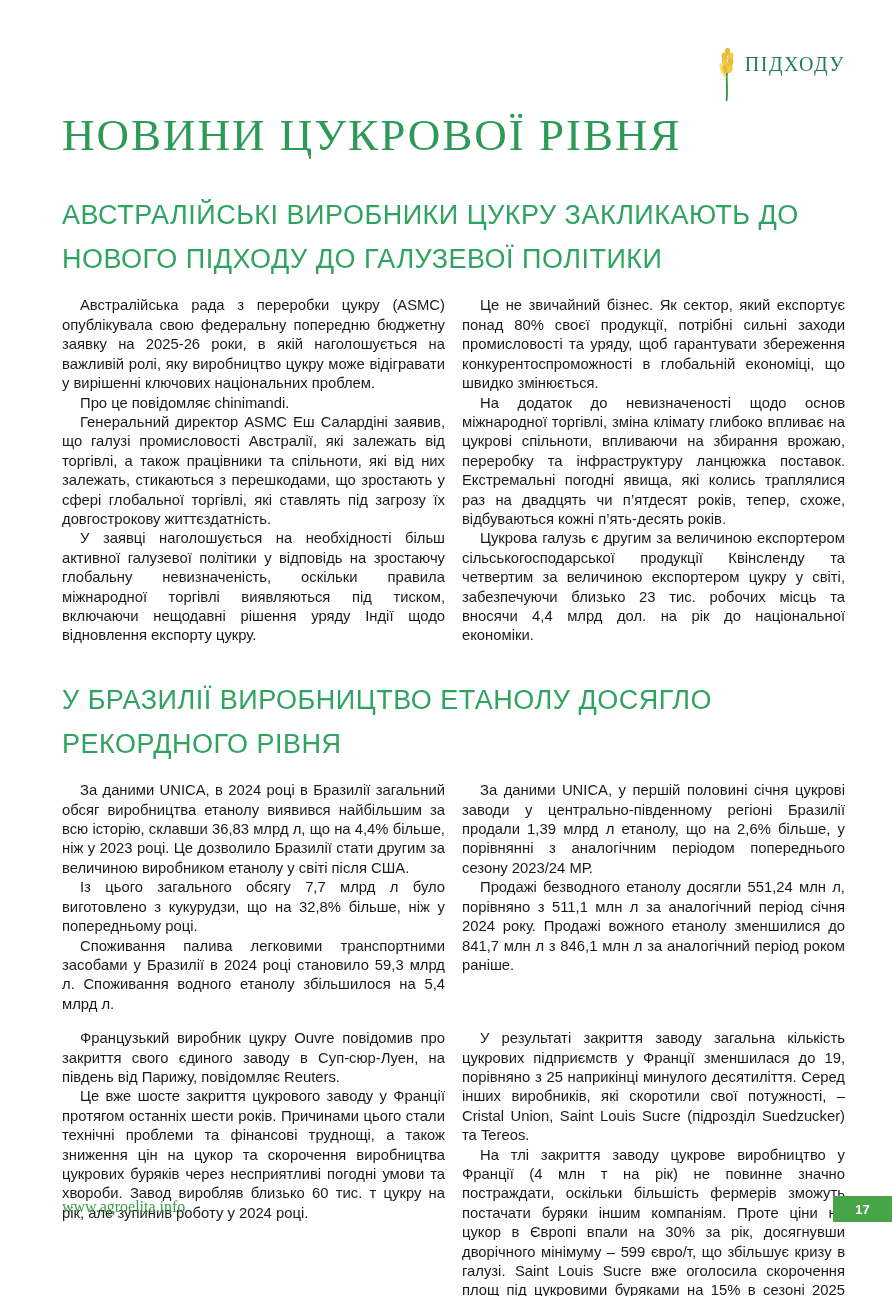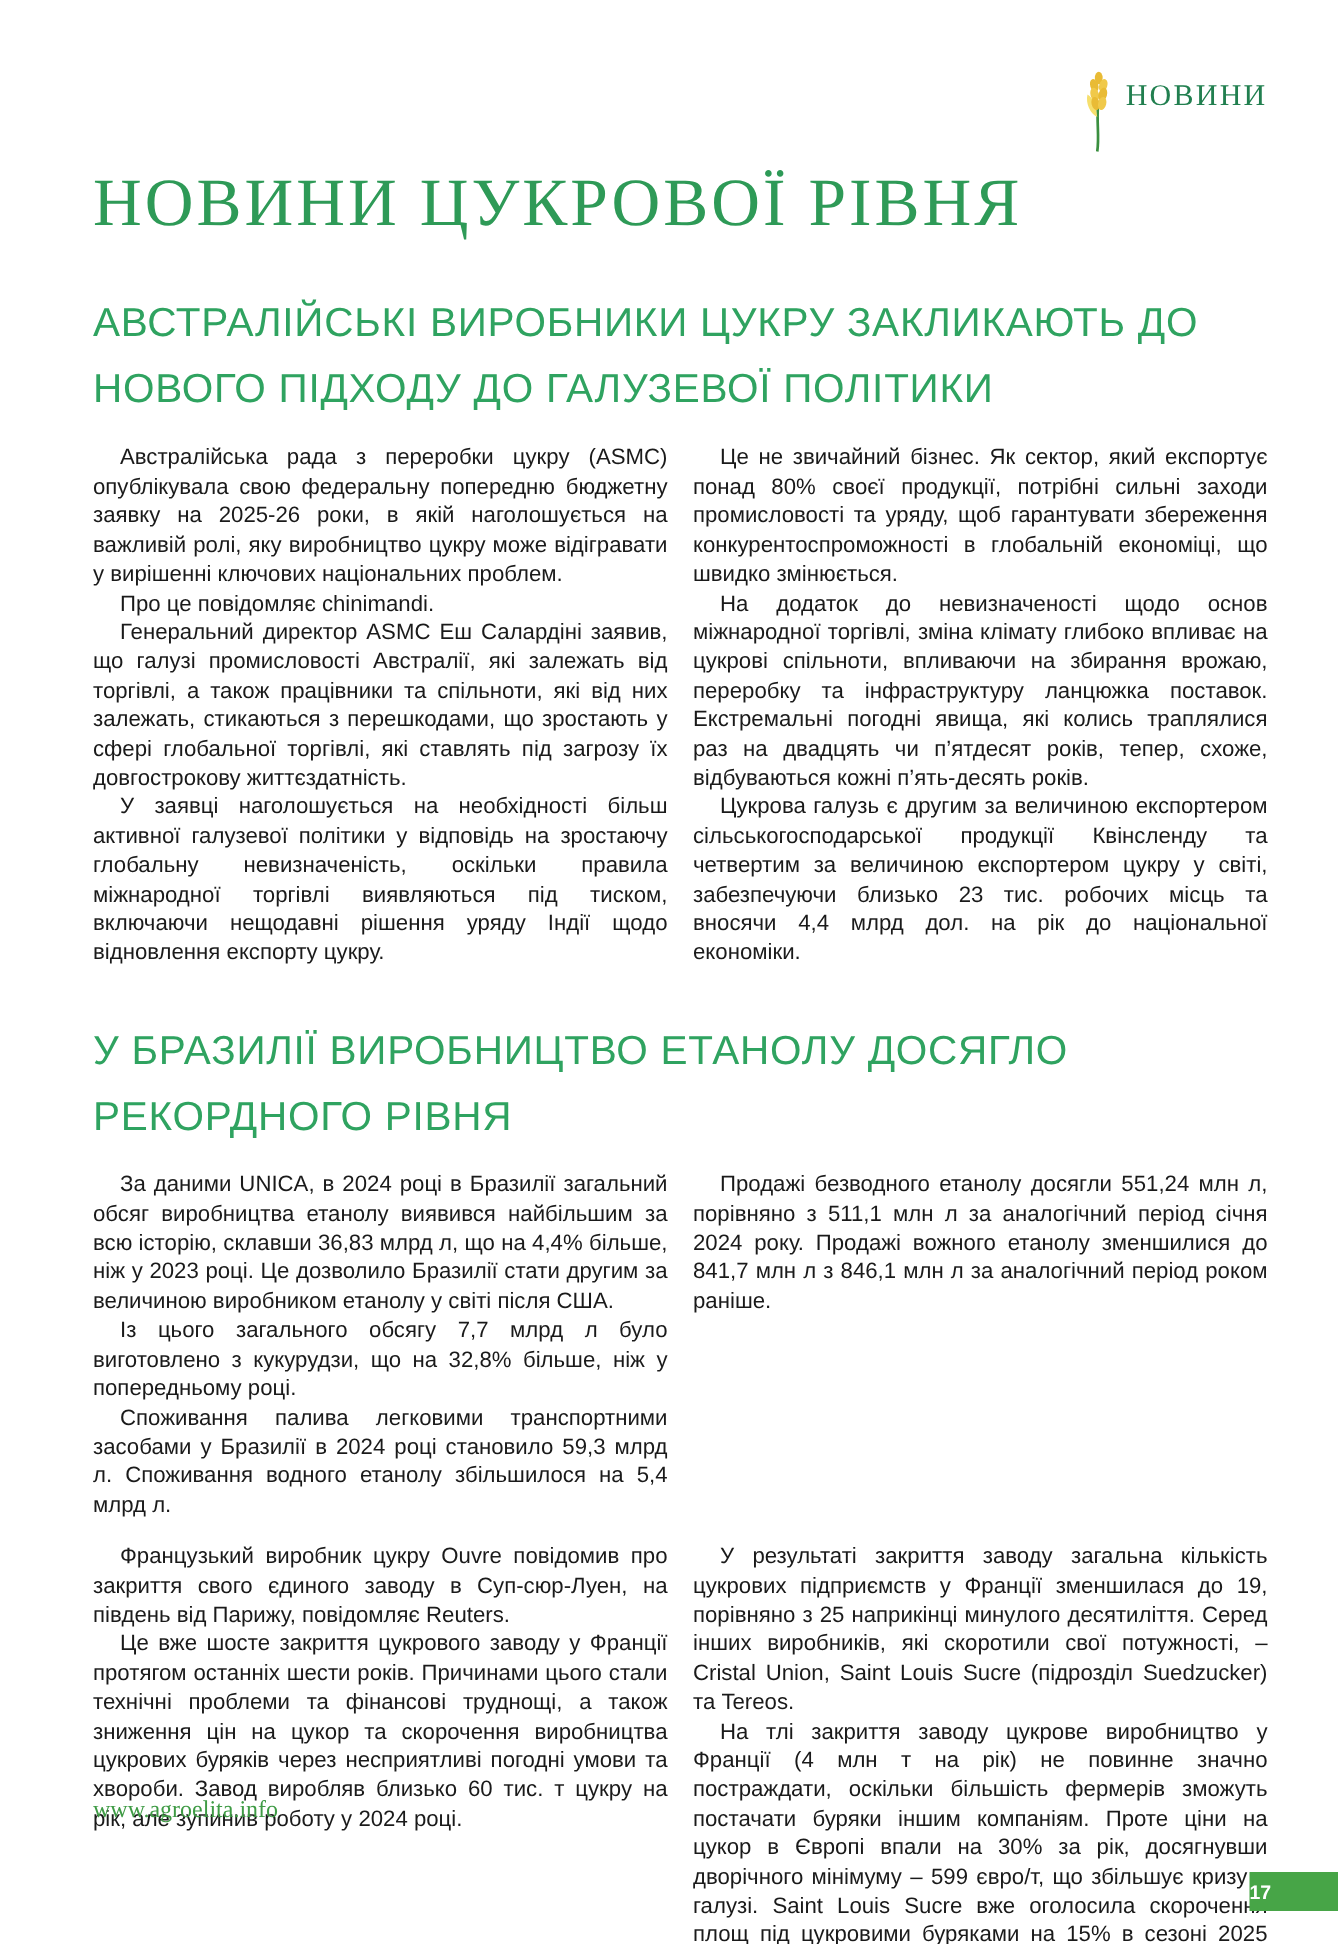--- a/index.html
+++ b/index.html
@@ -66,47 +66,47 @@
   }
   
   .site-link{
     position:absolute;left:62px;top:1198px;
     font-family:"Liberation Serif",serif;
     font-size:16px;
     color:var(--link-green);
     text-decoration:none;
   }
   .page-badge{
-    position:absolute;right:0;top:1248px;
+    position:absolute;right:0;top:1196px;
     width:59px;height:26px;
     background:var(--badge-green);
     color:#ffffff;
     font-size:13px;font-weight:bold;
-    display:flex;align-items:center;
+    display:flex;align-items:center;justify-content:center;
   }
 </style>
 </head>
 <body>
 
 <div class="page">
   <div class="content">
 
     <header class="brand">
       <svg class="wheat" width="24" height="56" viewBox="0 0 24 56" aria-hidden="true">
         <path d="M13 24 C 12 34, 14 44, 12.5 54" stroke="#3a8f3f" stroke-width="1.8" fill="none"></path>
         <path d="M6 16 C 4.5 22, 8 29, 12.5 31 C 11.5 24, 10 18, 6 16 Z" fill="#f6df6d"></path>
         <ellipse cx="13.5" cy="5" rx="2.6" ry="4.2" fill="#e9bb35"></ellipse>
         <ellipse cx="10.5" cy="10" rx="2.7" ry="4.4" transform="rotate(-18 10.5 10)" fill="#e9bb35"></ellipse>
         <ellipse cx="16.5" cy="10" rx="2.7" ry="4.4" transform="rotate(18 16.5 10)" fill="#f0c94a"></ellipse>
         <ellipse cx="10.8" cy="16" rx="2.8" ry="4.6" transform="rotate(-16 10.8 16)" fill="#f0c94a"></ellipse>
         <ellipse cx="16.2" cy="16" rx="2.8" ry="4.6" transform="rotate(16 16.2 16)" fill="#e9bb35"></ellipse>
         <ellipse cx="11.4" cy="22" rx="2.7" ry="4.4" transform="rotate(-14 11.4 22)" fill="#e9bb35"></ellipse>
         <ellipse cx="15.8" cy="22" rx="2.7" ry="4.4" transform="rotate(14 15.8 22)" fill="#f0c94a"></ellipse>
       </svg>
-      <span class="brand-label">НОВИНИ</span>
+      <span class="brand-label">ПІДХОДУ</span>
     </header>
 
     <h1 class="page-title">НОВИНИ ЦУКРОВОЇ РІВНЯ</h1>
 
     <section class="article">
       <h2 class="article-heading">АВСТРАЛІЙСЬКІ ВИРОБНИКИ ЦУКРУ ЗАКЛИКАЮТЬ ДО НОВОГО ПІДХОДУ ДО ГАЛУЗЕВОЇ ПОЛІТИКИ</h2>
       <div class="cols">
         <div class="col">
           <p>Австралійська рада з переробки цукру (ASMC) опублікувала свою федеральну попередню бюджетну заявку на 2025-26 роки, в якій наголошується на важливій ролі, яку виробництво цукру може відігравати у вирішенні ключових національних проблем.</p>
           <p>Про це повідомляє chinimandi.</p>
@@ -123,20 +123,21 @@
 
     <section class="article">
       <h2 class="article-heading">У БРАЗИЛІЇ ВИРОБНИЦТВО ЕТАНОЛУ ДОСЯГЛО РЕКОРДНОГО РІВНЯ</h2>
       <div class="cols">
         <div class="col">
           <p>За даними UNICA, в 2024 році в Бразилії загальний обсяг виробництва етанолу виявився найбільшим за всю історію, склавши 36,83 млрд л, що на 4,4% більше, ніж у 2023 році. Це дозволило Бразилії стати другим за величиною виробником етанолу у світі після США.</p>
           <p>Із цього загального обсягу 7,7 млрд л було виготовлено з кукурудзи, що на 32,8% більше, ніж у попередньому році.</p>
           <p>Споживання палива легковими транспортними засобами у Бразилії в 2024 році становило 59,3 млрд л. Споживання водного етанолу збільшилося на 5,4 млрд л.</p>
         </div>
         <div class="col">
+          <p>За даними UNICA, у першій половині січня цукрові заводи у центрально-південному регіоні Бразилії продали 1,39 млрд л етанолу, що на 2,6% більше, у порівнянні з аналогічним періодом попереднього сезону 2023/24 МР.</p>
           <p>Продажі безводного етанолу досягли 551,24 млн л, порівняно з 511,1 млн л за аналогічний період січня 2024 року. Продажі вожного етанолу зменшилися до 841,7 млн л з 846,1 млн л за аналогічний період роком раніше.</p>
         </div>
       </div>
     </section>
 
     <section class="article">
       <div class="cols">
         <div class="col">
           <p>Французький виробник цукру Ouvre повідомив про закриття свого єдиного заводу в Суп-сюр-Луен, на південь від Парижу, повідомляє Reuters.</p>
           <p>Це вже шосте закриття цукрового заводу у Франції протягом останніх шести років. Причинами цього стали технічні проблеми та фінансові труднощі, а також зниження цін на цукор та скорочення виробництва цукрових буряків через несприятливі погодні умови та хвороби. Завод виробляв близько 60 тис. т цукру на рік, але зупинив роботу у 2024 році.</p>

